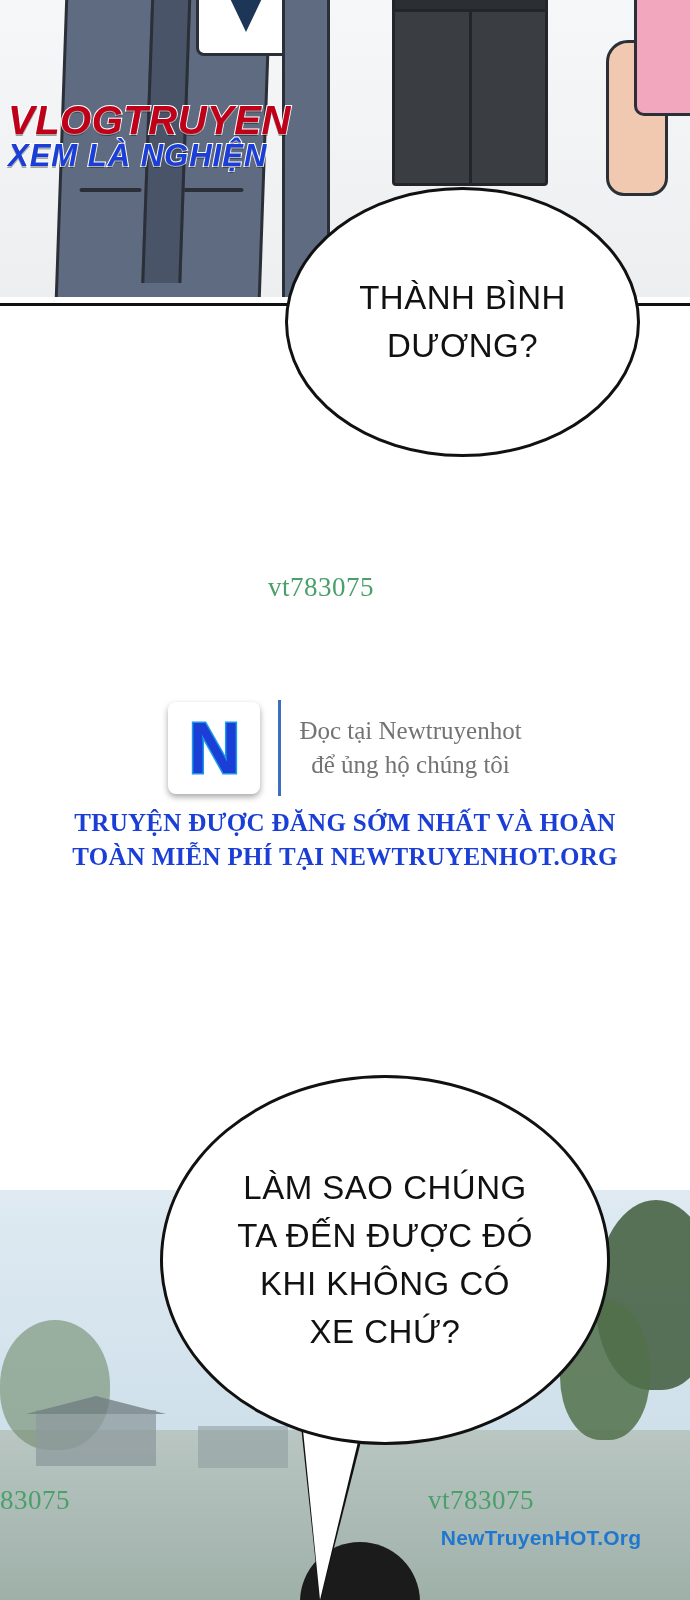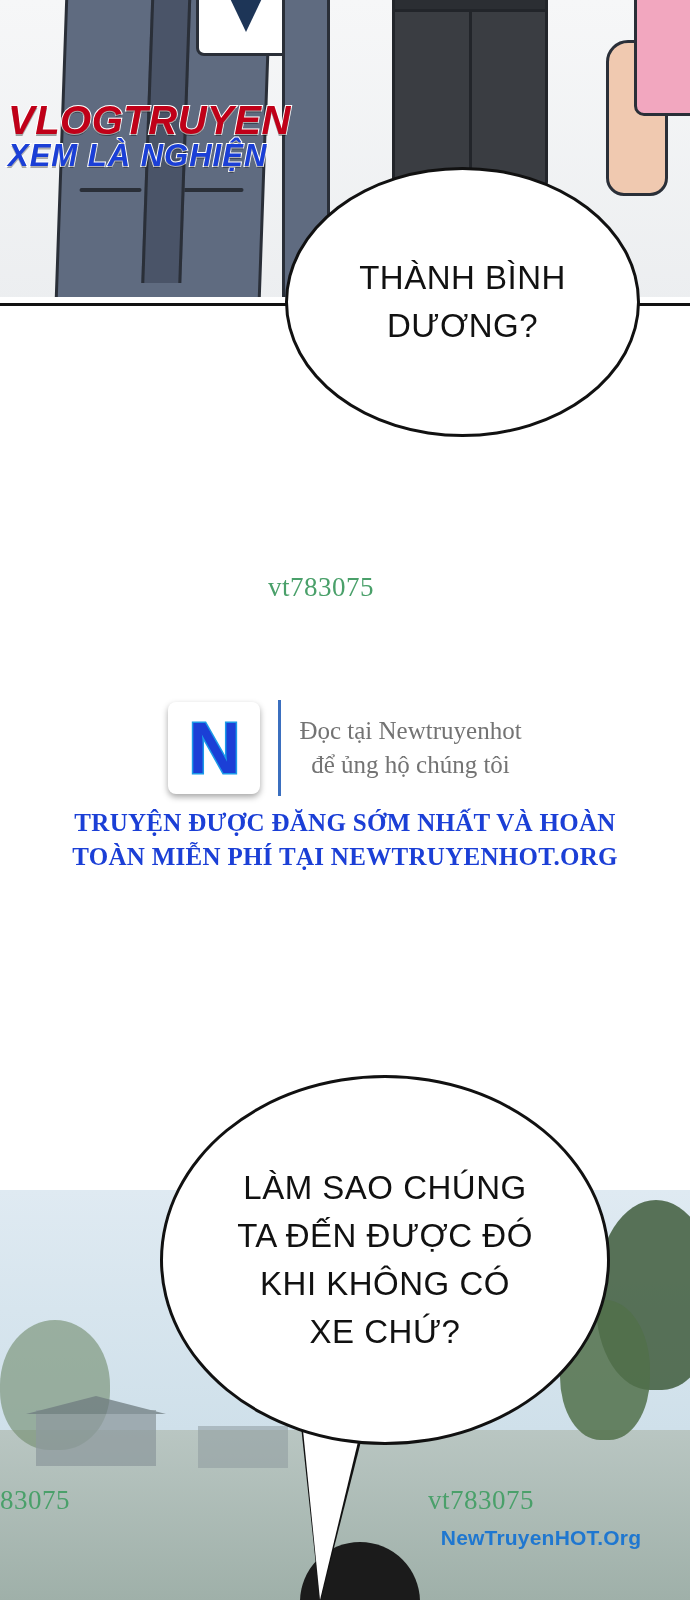--- a/index.html
+++ b/index.html
@@ -182,21 +182,21 @@
   }
   .bubble .txt {
     font-family: "Liberation Sans", sans-serif;
     font-weight: 500;
     color: #111111;
     letter-spacing: 0.5px;
     line-height: 1.45;
     white-space: pre-line;
   }
   #bubble1 {
-    left: 285px; top: 167px;
+    left: 285px; top: 187px;
     width: 355px; height: 270px;
   }
   #bubble1 .txt { font-size: 33px; }
 
   #bubble2 {
     left: 160px; top: 1075px;
     width: 450px; height: 370px;
   }
   #bubble2 .txt { font-size: 33px; }
   .bubble-tail {

